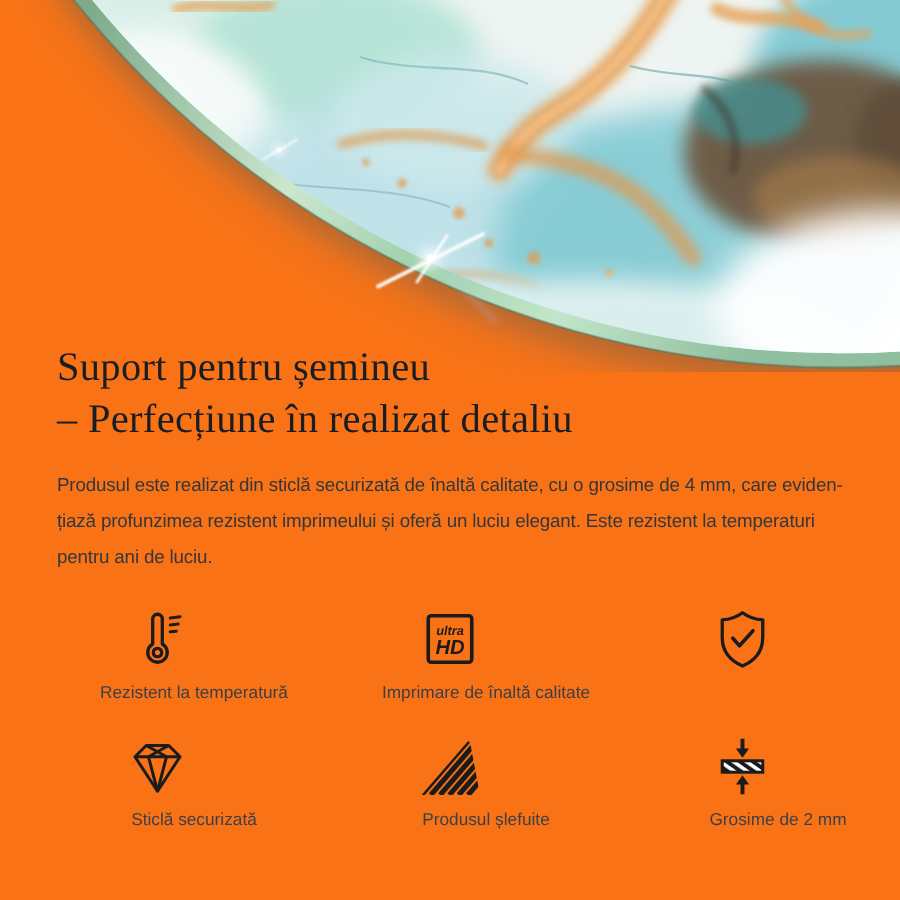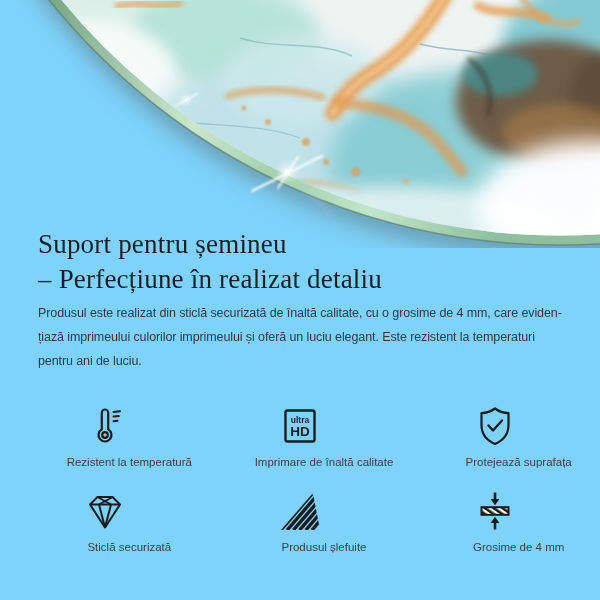--- a/index.html
+++ b/index.html
@@ -1,36 +1,36 @@
 <!DOCTYPE html>
 <html><head>
 <meta charset="utf-8">
 <style>
   * { margin:0; padding:0; box-sizing:border-box; }
   html,body { width:600px; height:600px; background:#ffffff; overflow:hidden;
               font-family:"Liberation Sans", sans-serif; }
-  .stage { position:relative; width:600px; height:600px; background:#7dd3fc; }
+  .stage { position:relative; width:600px; height:600px; background:#f97316; }
 
   .hero { position:absolute; top:0; left:0; width:600px; height:248px; }
 
   .content { position:absolute; top:227px; left:38px; width:524px; }
 
   .headline { font-family:"Liberation Serif", serif; font-weight:400;
               font-size:27px; line-height:35px; color:#191d24; letter-spacing:0.2px; }
   .headline .hl-line { display:block; }
 
-  .body-copy { margin-top:4px; font-size:12.5px; line-height:24px; color:#33373c;
+  .body-copy { margin-top:14px; font-size:12.5px; line-height:24px; color:#33373c;
                letter-spacing:-0.1px; }
   .body-copy .b-line { display:block; white-space:nowrap; }
 
   .features { position:absolute; top:403px; left:8px; width:584px;
               display:grid; grid-template-columns:repeat(3,1fr);
               row-gap:18px; }
   .feature { display:flex; flex-direction:column; align-items:center; }
-  .f-icon { height:46px; display:flex; align-items:center; justify-content:flex-start; }
+  .f-icon { height:46px; display:flex; align-items:center; justify-content:flex-start;font-style:italic; }
   .f-label { margin-top:6px; font-size:11.5px; line-height:15px; color:#3c4046;
              text-align:left; white-space:nowrap;padding-left:48px; }
 
   .icon-stroke { stroke:#1b1b1b; fill:none; }
   svg text { font-family:"Liberation Sans", sans-serif; fill:#1b1b1b; }
 </style>
 </head>
 <body>
 
 <div class="stage">
@@ -146,21 +146,21 @@
     </g>
   </svg>
 
   <div class="content">
     <h1 class="headline">
       <span class="hl-line">Suport pentru șemineu</span>
       <span class="hl-line">– Perfecțiune în realizat detaliu</span>
     </h1>
     <div class="body-copy">
       <span class="b-line">Produsul este realizat din sticlă securizată de înaltă calitate, cu o grosime de 4 mm, care eviden-</span>
-      <span class="b-line">țiază imprimeului culorilor imprimeului și oferă un luciu elegant. Este rezistent la temperaturi</span>
+      <span class="b-line">țiază profunzimea rezistent imprimeului și oferă un luciu elegant. Este rezistent la temperaturi</span>
       <span class="b-line">pentru ani de luciu.</span>
     </div>
   </div>
 
   <div class="features">
 
     <div class="feature">
       <div class="f-icon">
         <svg width="44" height="44" viewBox="0 0 44 44">
           <path class="icon-stroke" stroke-width="2.2" stroke-linejoin="round" d="M18.8,8.7 A3.2,3.2 0 0 1 25.2,8.7 L25.2,25.34 A6.5,6.5 0 1 1 18.8,25.34 Z"></path>
@@ -186,21 +186,20 @@
       <div class="f-label">Imprimare de înaltă calitate</div>
     </div>
 
     <div class="feature">
       <div class="f-icon">
         <svg width="44" height="44" viewBox="0 0 44 44">
           <path class="icon-stroke" stroke-width="2.2" stroke-linejoin="round" d="M22,4.5 C26,7.5 30.5,9 35.5,9.2 L35.5,21 C35.5,30.5 30,36.5 22,40 C14,36.5 8.5,30.5 8.5,21 L8.5,9.2 C13.5,9 18,7.5 22,4.5 Z"></path>
           <polyline class="icon-stroke" stroke-width="2.4" stroke-linecap="round" stroke-linejoin="round" points="15.5,21.5 20,26.5 29,16.5"></polyline>
         </svg>
       </div>
-      <div class="f-label">Protejează suprafața</div>
     </div>
 
     <div class="feature">
       <div class="f-icon">
         <svg width="44" height="44" viewBox="0 0 44 44">
           <g class="icon-stroke" stroke-width="2" stroke-linejoin="round">
             <path d="M14.5,8 L29.5,8 L37,15.5 L22,38.5 L7,15.5 Z"></path>
             <line x1="7" y1="15.5" x2="37" y2="15.5"></line>
             <line x1="14.5" y1="8" x2="28" y2="15.5"></line>
             <line x1="29.5" y1="8" x2="16" y2="15.5"></line>
@@ -242,17 +241,17 @@
               <rect width="2.6" height="10" fill="#1b1b1b"></rect>
             </pattern>
           </defs>
           <rect x="8.5" y="18.2" width="27" height="7.6" fill="url(#hatch)" stroke="#1b1b1b" stroke-width="2"></rect>
           <line x1="22" y1="3.5" x2="22" y2="10.5" stroke="#1b1b1b" stroke-width="2.6"></line>
           <polygon points="17.6,10 26.4,10 22,16.2" fill="#1b1b1b"></polygon>
           <line x1="22" y1="40.5" x2="22" y2="33.5" stroke="#1b1b1b" stroke-width="2.6"></line>
           <polygon points="17.6,34 26.4,34 22,27.8" fill="#1b1b1b"></polygon>
         </svg>
       </div>
-      <div class="f-label">Grosime de 4 mm</div>
+      <div class="f-label">Grosime de 2 mm</div>
     </div>
 
   </div>
 </div>
 
 </body></html>

